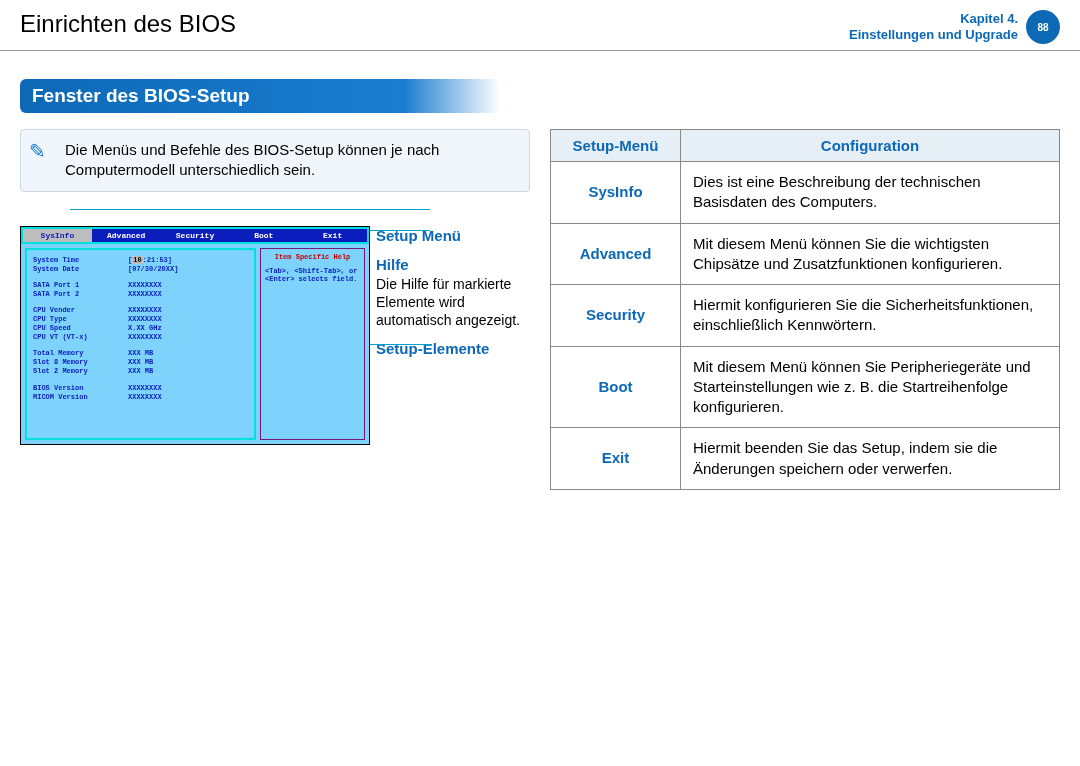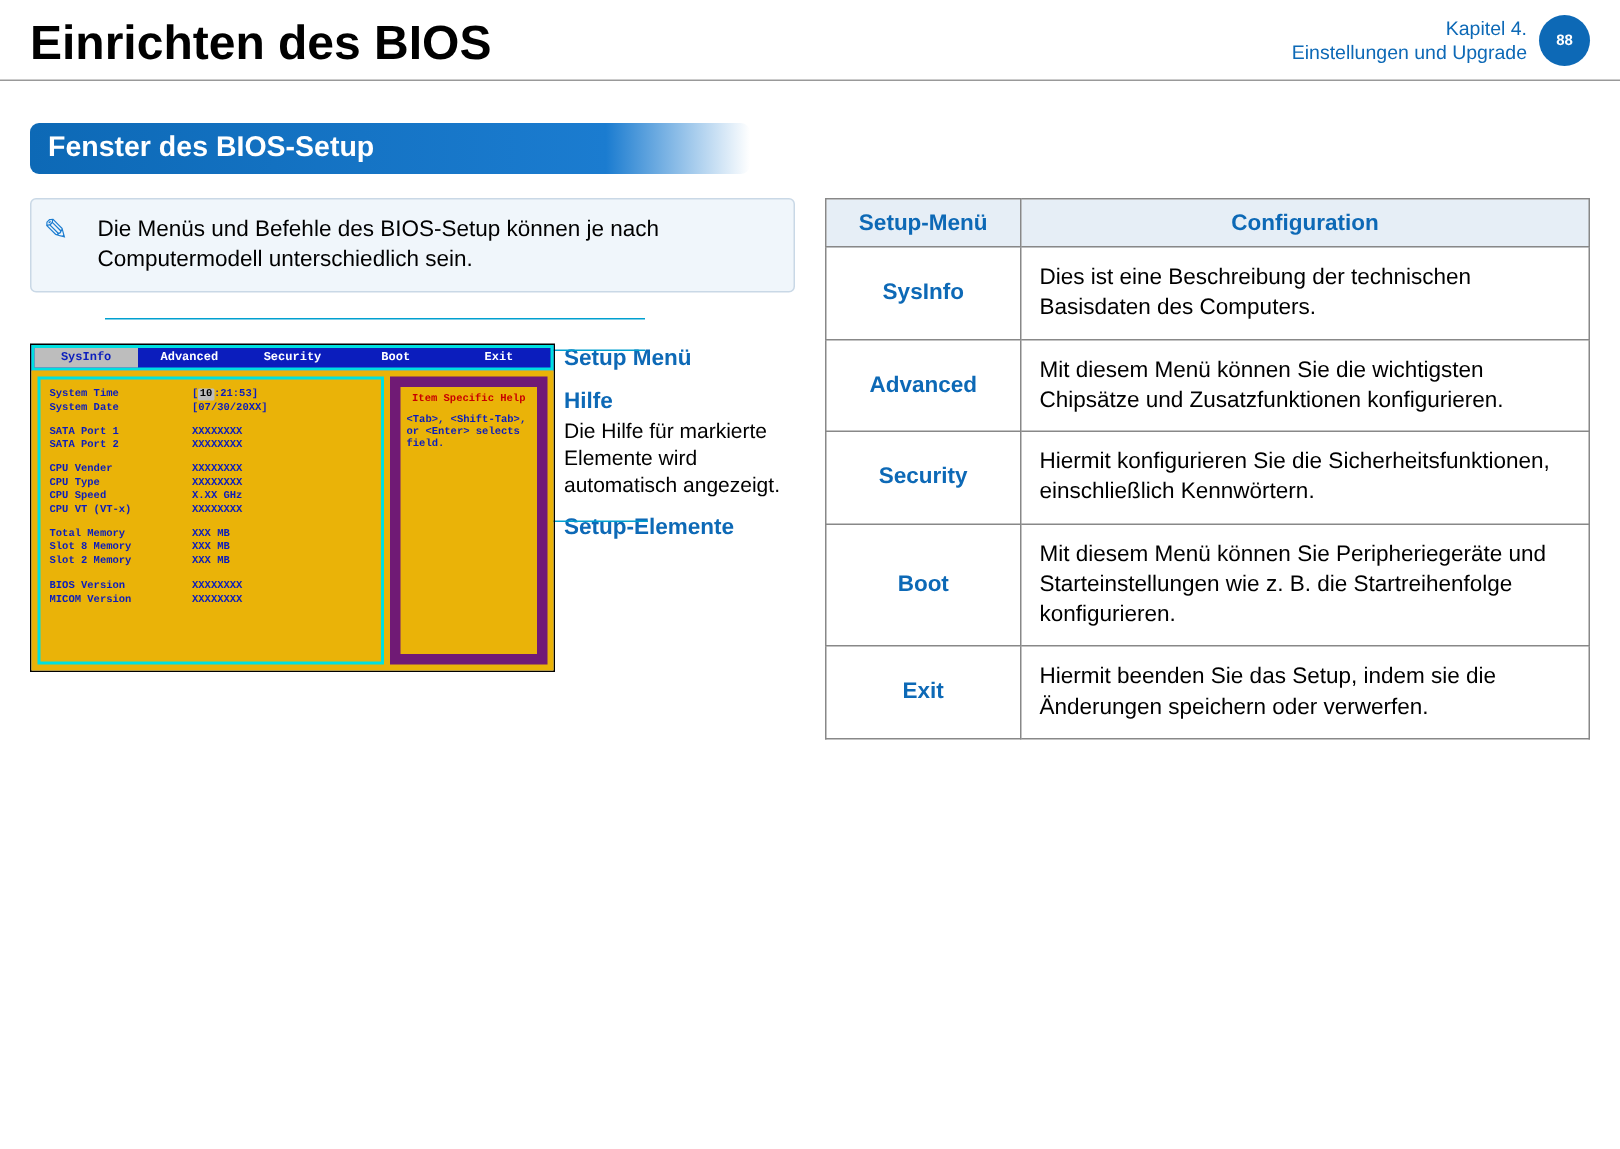--- a/index.html
+++ b/index.html
@@ -15,32 +15,32 @@
 
   
   .header {
     display: flex;
     justify-content: space-between;
     align-items: flex-start;
     padding: 10px 20px 6px 20px;
     border-bottom: 1px solid #999;
   }
   .page-title {
-    font-size: 32px;
-    font-weight: 700;
+    font-size: 24px;
+    font-weight: 400;
   }
   .chapter-block {
     display: flex;
     gap: 8px;
     align-items: center;
   }
   .chapter-text {
     text-align: right;
     color: #0d69b6;
-    font-weight: 400;
+    font-weight: 700;
     font-size: 13px;
     line-height: 1.25;
   }
   .page-number {
     width: 34px;
     height: 34px;
     border-radius: 50%;
     background: #0d69b6;
     color: #fff;
     font-weight: 700;
@@ -127,32 +127,32 @@
     color: #fff;
     padding: 2px 0;
   }
   .bios-tab.selected {
     background: #bdbdbd;
     color: #0b1dbd;
   }
   .bios-body {
     display: flex;
     height: 200px;
-    background: #eab308;
+    background: #7dd3fc;
   }
   .bios-left {
     flex: 1;
     border: 2px solid #00e0e0;
     margin: 4px;
     padding: 6px;
     position: relative;
   }
   .bios-right {
     width: 105px;
-    border: 7px solid #701a75;
+    border: 1px solid #701a75;
     margin: 4px 4px 4px 0;
     padding: 4px;
   }
   .bios-row {
     display: flex;
     font-size: 7px;
     color: #0b1dbd;
     font-weight: 700;
     line-height: 1.3;
   }

